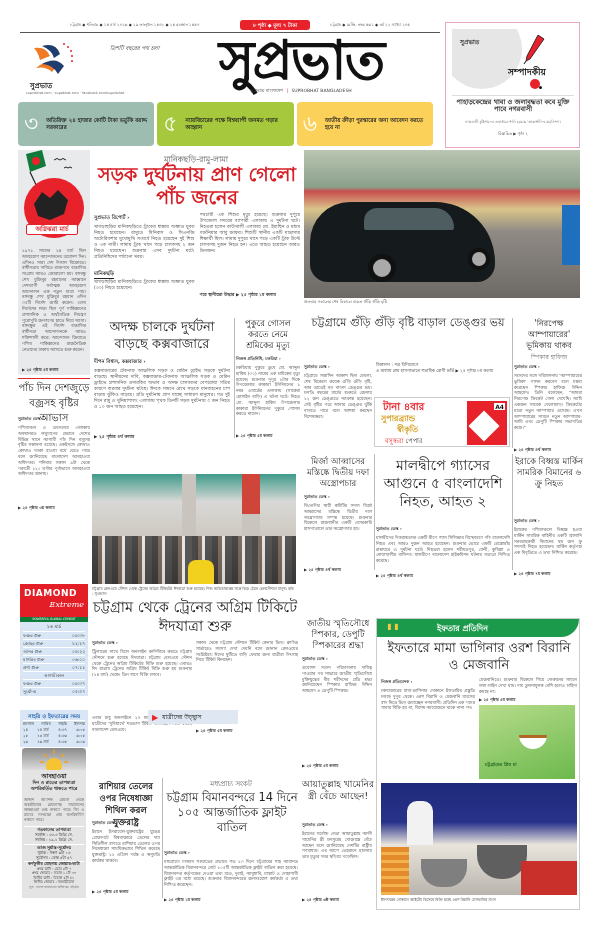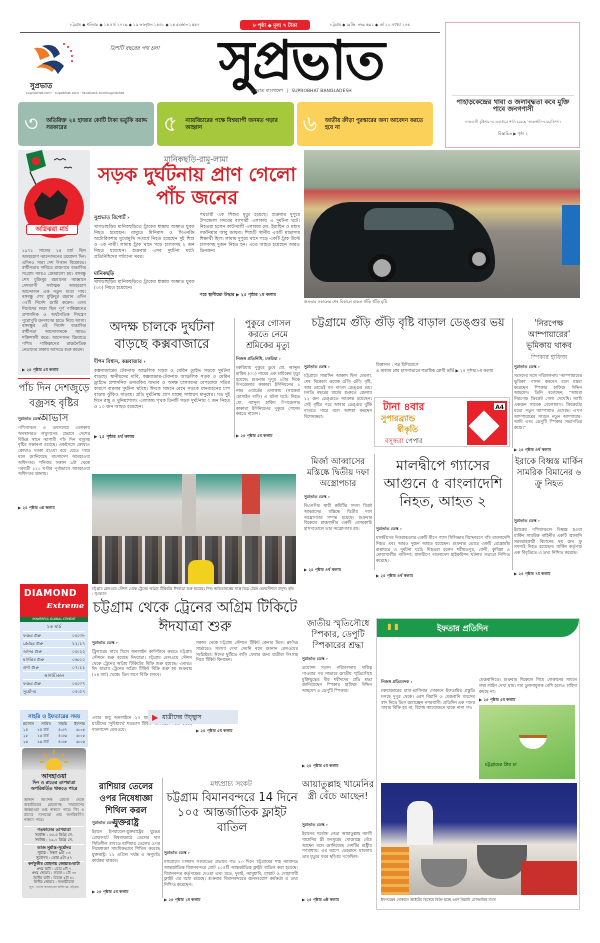--- a/index.html
+++ b/index.html
@@ -43,22 +43,33 @@
 <div class="abs" style="left:110px;top:45px;font-size:5.5px;font-style:italic;color:#333;">ত্রিশটি বছরের পথ চলা</div>
 
 <div class="abs" style="left:186px;top:30px;width:230px;font-size:54px;font-weight:bold;color:#111;line-height:62px;letter-spacing:-2px;text-align:center;">সুপ্রভাত</div>
 <div class="abs" style="left:250px;top:88px;font-size:4.5px;color:#444;">
   <span>সুপ্রভাত বাংলাদেশ</span>
   <span class="red" style="margin:0 2px;">|</span>
   <span>SUPROBHAT BANGLADESH</span>
 </div>
 
 <div class="abs" style="left:445px;top:22px;width:135px;height:126px;border:1px solid #e7a8c0;background:#fff;">
+  <div style="position:absolute;left:6px;top:6px;width:122px;height:64px;overflow:hidden;">
+    <div style="position:absolute;left:-10px;top:-20px;width:80px;height:80px;border-radius:50%;background:#e6e6e6;"></div>
+    <span style="position:absolute;left:8px;top:8px;font-size:6px;font-weight:bold;color:#333;">সুপ্রভাত</span>
+    <svg style="position:absolute;left:70px;top:4px;" width="24" height="32" viewBox="0 0 24 32">
+        <path d="M16 2 L22 6 L8 26 L4 28 L5 23Z" fill="#e8222a" stroke="#111" stroke-width="0.8"></path>
+        <path d="M4 28 L2 31" stroke="#111" stroke-width="1"></path>
+      </svg>
+    <span style="position:absolute;left:56px;top:36px;font-size:9px;font-weight:bold;color:#111;">সম্পাদকীয়</span>
+    <div style="position:absolute;left:78px;top:50px;width:10px;height:10px;border-radius:50%;background:#e8222a;"></div>
+    <div style="position:absolute;left:87px;top:57px;width:3px;height:3px;border-radius:50%;background:#111;"></div>
+  </div>
   <div style="position:absolute;left:6px;top:72px;width:122px;border-top:1px solid #ddd;"></div>
-  <div class="hl" style="position:absolute;left:6px;top:76px;width:122px;font-size:6.5px;font-weight:bold;">পাহাড়কেন্দ্রের থাবা ও জলাবদ্ধতা কবে মুক্তি পাবে জনগণাসী</div>
+  <div class="hl" style="position:absolute;left:6px;top:76px;width:122px;font-size:6.5px;font-weight:bold;">পাহাড়কেন্দ্রের থাবা ও জলাবদ্ধতা কবে মুক্তি পাবে নগরবাসী</div>
   <div style="position:absolute;left:4px;top:96px;width:126px;font-size:3.6px;text-align:center;color:#444;">নগরবাসী বৃষ্টিপাতের একাধারে পানি হয়েছে 'আন্তর্জাতিক মহাবিপদ'।</div>
   <div style="position:absolute;left:6px;top:108px;width:122px;font-size:4px;text-align:center;color:#333;">বিস্তারিত ▶ পৃষ্ঠা ২</div>
 </div>
 
 <div class="abs" style="left:18px;top:102px;width:415px;height:44px;display:flex;gap:3px;">
   <div style="flex:1;background:#9dbdb1;border-radius:4px;display:flex;align-items:center;padding:0 6px;">
     <span style="font-size:22px;color:#fff;margin-right:8px;">৩</span>
     <span style="font-size:5.5px;font-weight:bold;color:#222;line-height:7px;">অতিরিক্ত ২৪ হাজার কোটি টাকা ভর্তুকি বরাদ্দ সরকারের</span>
   </div>
   <div style="flex:1;background:#a6c83c;border-radius:4px;display:flex;align-items:center;padding:0 6px;">
@@ -193,21 +204,21 @@
 <div class="abs vrule" style="left:512px;top:454px;height:116px;"></div>
 <div class="abs hl" style="left:514px;top:456px;width:70px;font-size:8.5px;line-height:11px;">ইরাকে বিধ্বস্ত মার্কিন সামরিক বিমানের ৬ ক্রু নিহত</div>
 <div class="abs" style="left:514px;top:516px;width:68px;">
   <div class="byline" style="font-size:4.2px;">সুপ্রভাত ডেস্ক ›</div>
   <div class="body" style="height:42px;overflow:hidden;font-size:4.3px;line-height:5.8px;">ইরাকের পশ্চিমাঞ্চলে বিধ্বস্ত হওয়া মার্কিন সামরিক বাহিনীর একটি জ্বালানি সরবরাহকারী বিমানের ছয় জন ক্রু সদস্যই নিহত হয়েছেন। মার্কিন কর্তৃপক্ষ এক বিবৃতিতে এ তথ্য নিশ্চিত করেছে।</div>
   <div class="jump" style="font-size:4px;">▶ ২৫ পৃষ্ঠার ৭ম কলাম</div>
 </div>
 
 <div class="abs" style="left:20px;top:584px;width:68px;height:38px;background:#e41e26;">
   <div style="position:absolute;left:4px;top:4px;font-size:9px;font-weight:bold;color:#fff;letter-spacing:.5px;">DIAMOND</div>
-  <div style="position:absolute;right:4px;top:16px;font-size:8px;font-weight:bold;font-style:italic;color:#fff;font-family:'DejaVu Serif',serif;">Extreme</div>
+  <div style="position:absolute;right:4px;top:16px;font-size:8px;font-weight:normal;font-style:italic;color:#fff;font-family:'DejaVu Serif',serif;">Extreme</div>
   <div style="position:absolute;left:0;bottom:0;width:68px;background:#0f7a3a;color:#fff;font-size:3px;text-align:center;line-height:5px;">POWERFUL GLOBAL CEMENT</div>
 </div>
 <div class="abs" style="left:20px;top:622px;width:68px;background:#d9e6f5;padding:1px 3px;">
   <div style="font-size:4.8px;text-align:center;">১৪ মার্চ</div>
   <div style="display:flex;justify-content:space-between;font-size:4.4px;border-top:1px solid #fff;line-height:7px;">
       <span>ফজর শুরু</span>
       <span>০৪:৩৮</span>
     </div>
   <div style="display:flex;justify-content:space-between;font-size:4.4px;border-top:1px solid #fff;line-height:7px;">
       <span>জোহর শুরু</span>
@@ -320,20 +331,21 @@
   <div class="byline" style="font-size:4.2px;">সুপ্রভাত ডেস্ক ›</div>
   <div class="body" style="height:96px;overflow:hidden;font-size:4.3px;line-height:5.8px;">ত্রয়োদশ সংসদ পরিচালনায় দায়িত্ব পাওয়ার পর সাভারে জাতীয় স্মৃতিসৌধে মুক্তিযুদ্ধের বীর শহীদদের প্রতি শ্রদ্ধা জানিয়েছেন স্পিকার হাফিজ উদ্দিন আহমেদ ও ডেপুটি স্পিকার।</div>
   <div class="jump" style="font-size:4px;">▶ ২৫ পৃষ্ঠার ৫ম কলাম</div>
 </div>
 
 <div class="abs" style="left:376px;top:618px;width:204px;height:292px;border:1px solid #ccc;">
   <div style="position:absolute;left:0;top:0;width:202px;height:18px;background:#1a9a4a;border-radius:0 0 40px 0;">
     <span style="position:absolute;left:10px;top:3px;font-size:8px;color:#f4c542;">▮ ▮</span>
     <span style="position:absolute;left:60px;top:3px;font-size:8px;font-weight:bold;color:#fff;">ইফতার প্রতিদিন</span>
   </div>
+  <div class="hl" style="position:absolute;left:4px;top:20px;width:196px;font-size:13px;line-height:17px;">ইফতারে মামা ভাগিনার ওরশ বিরানি ও মেজবানি</div>
   <div style="position:absolute;left:4px;top:58px;width:94px;">
     <div class="byline" style="font-size:4.2px;">নিজস্ব প্রতিবেদক ›</div>
     <div class="body" style="height:98px;overflow:hidden;font-size:4.3px;line-height:5.8px;">চকবাজারের মামা-ভাগিনার দোকানে ইফতারির প্রস্তুতি চলছে দুপুর থেকে। ওরশ বিরানি ও মেজবানি মাংসের স্বাদ নিতে ভিড় জমাচ্ছেন নগরবাসী। প্রতিদিন এক পদের খাবার বিক্রি হয় না, বিশেষ আয়োজনে থাকে নানা পদ।</div>
   </div>
   <div style="position:absolute;left:102px;top:58px;width:98px;">
     <div class="body" style="height:18px;overflow:hidden;font-size:4.3px;line-height:5.8px;">মেজবানিতে। শুক্রবার বিকেলে গিয়ে দোকানের সামনে লম্বা লাইন দেখা যায়। দাম তুলনামূলক বেশি হলেও চাহিদা কমছে না।</div>
     <div class="jump" style="font-size:4px;">▶ ২৫ পৃষ্ঠার ৫ম কলাম</div>
   </div>
   <div style="position:absolute;left:102px;top:86px;width:96px;height:74px;background:linear-gradient(160deg,#b7dc8c,#6cb94c);overflow:hidden;">
     <div style="position:absolute;left:40px;top:30px;width:28px;height:14px;background:#fff;border-radius:0 0 14px 14px;border-top:3px solid #b06a24;"></div>

